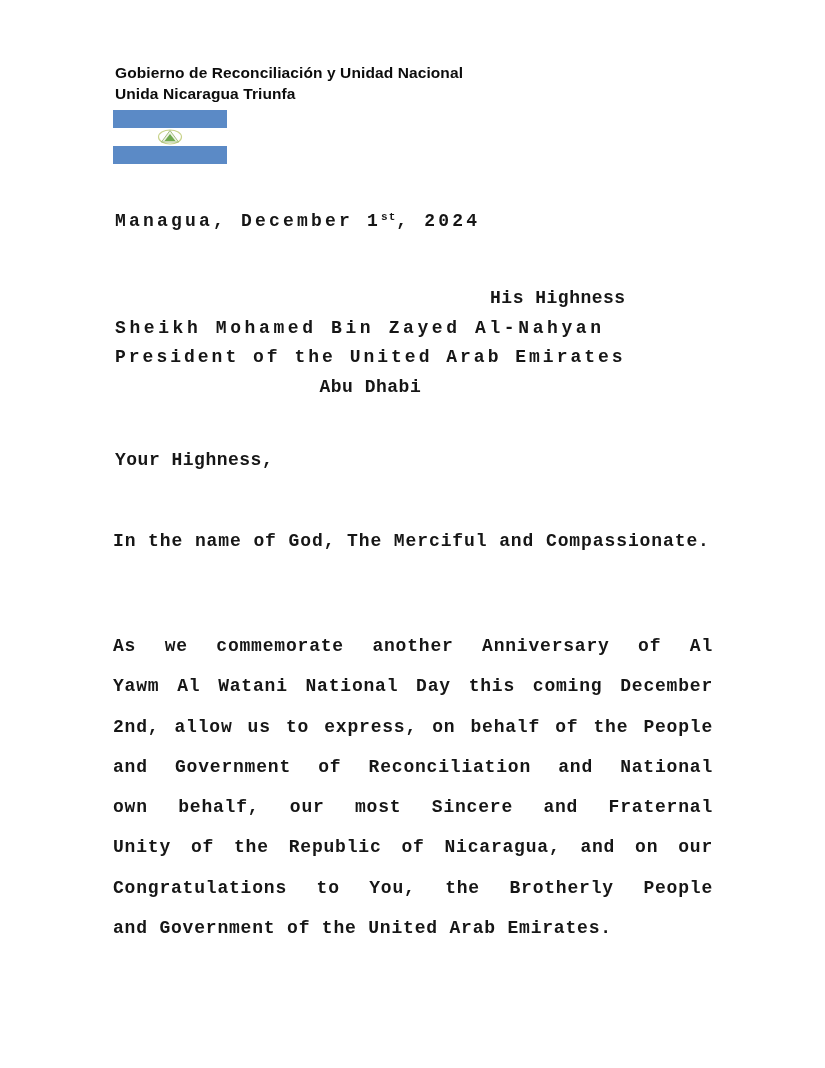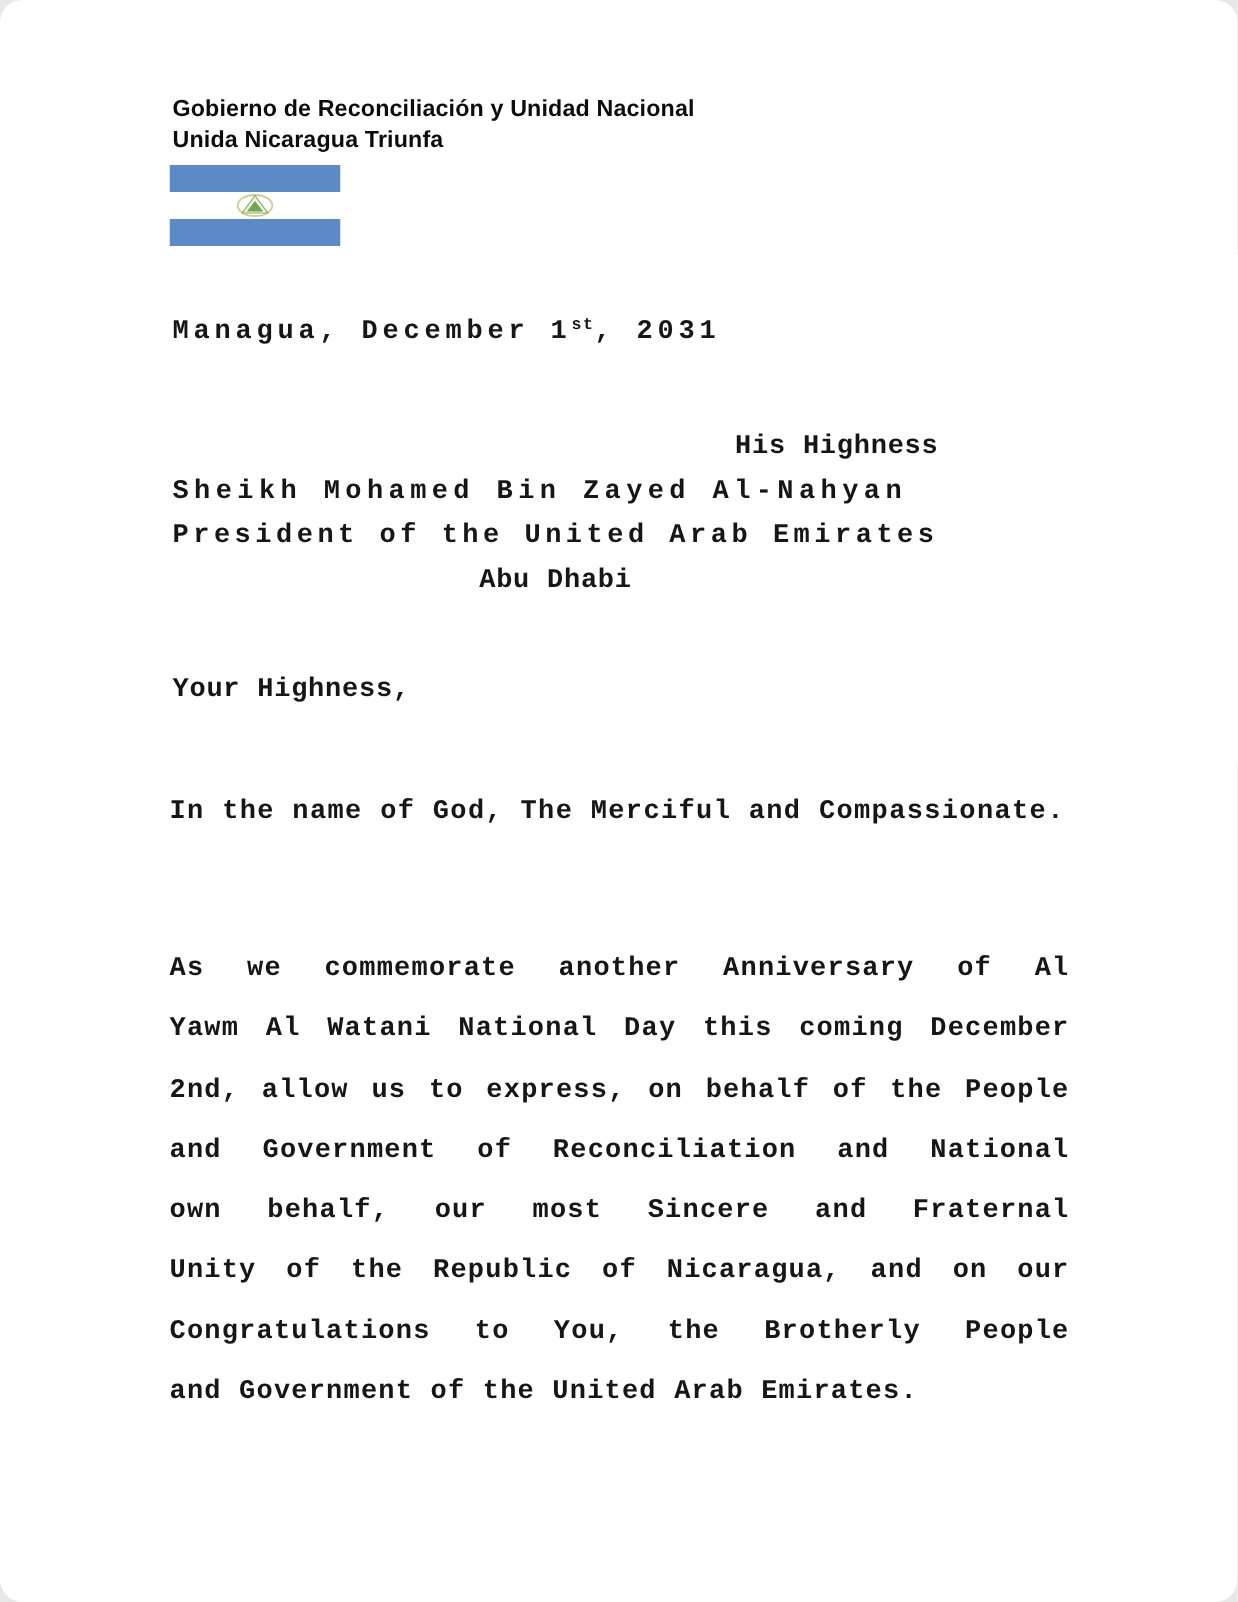--- a/index.html
+++ b/index.html
@@ -5,21 +5,20 @@
   * { margin: 0; padding: 0; box-sizing: border-box; }
   html, body { background: #e8e8e8; }
   .page {
     position: relative;
     width: 825px;
     height: 1068px;
     margin: 0 auto;
     background: #ffffff;
     overflow: hidden;
     color: #141414;
-    border-radius: 15px;
   }
   
   .org-header {
     position: absolute;
     left: 115px;
     top: 62px;
     font-family: "Liberation Sans", "DejaVu Sans", sans-serif;
     font-weight: 700;
     font-size: 15.5px;
     line-height: 21px;
@@ -107,21 +106,21 @@
     <rect x="0" y="18" width="114" height="18" fill="#ffffff"></rect>
     <rect x="0" y="36" width="114" height="18" fill="#5b8ac6"></rect>
     <g>
       <ellipse cx="57" cy="27" rx="11.5" ry="7" fill="none" stroke="#c9d38c" stroke-width="1.2"></ellipse>
       <polygon points="57,20.5 48.5,32 65.5,32" fill="#eef3e4" stroke="#8fae62" stroke-width="0.8"></polygon>
       <polygon points="57,24 51.5,31 62.5,31" fill="#6fa84e"></polygon>
     </g>
   </svg>
 
   <div class="tw dateline">
-    <span>Managua, December 1</span><span class="ord">st</span><span>, 2031</span>
+    <span>Managua, December 1</span><span class="ord">st</span><span>, 2024</span>
   </div>
 
   <div class="tw recipient">
     <div class="r0">His Highness</div>
     <div class="r1">Sheikh Mohamed Bin Zayed Al-Nahyan</div>
     <div class="r2">President of the United Arab Emirates</div>
     <div class="r3">Abu Dhabi</div>
   </div>
 
   <div class="tw salutation">Your Highness,</div>

